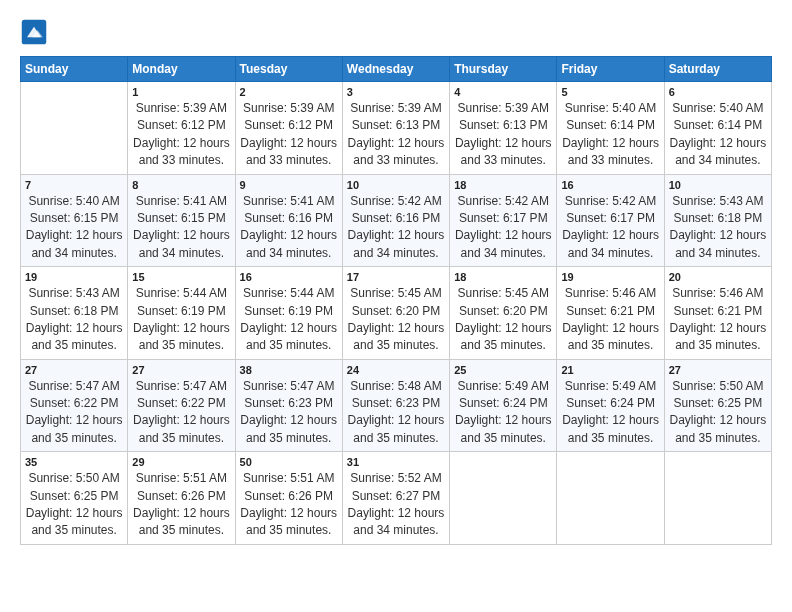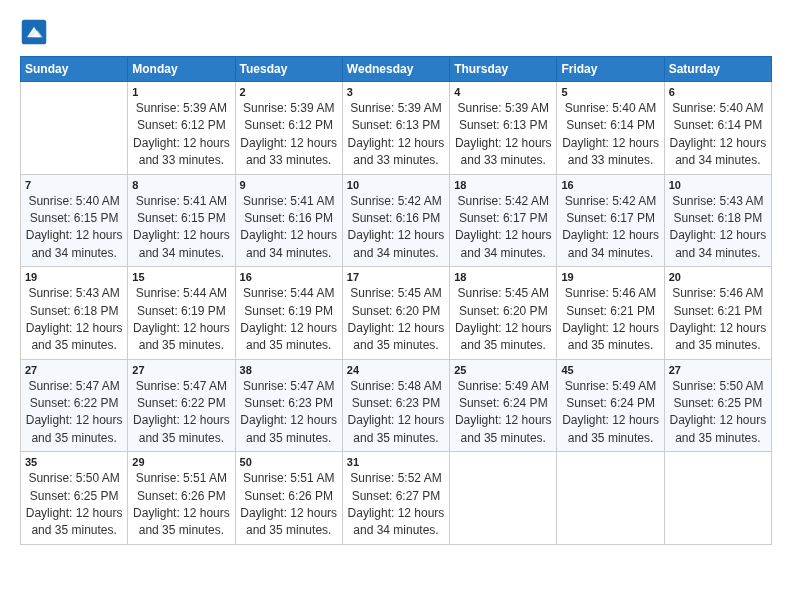--- a/index.html
+++ b/index.html
@@ -237,21 +237,21 @@
           </td>
           <td>
             <span class="day-number">24</span>
             <div class="day-info">Sunrise: 5:48 AM<br>Sunset: 6:23 PM<br>Daylight: 12 hours<br>and 35 minutes.</div>
           </td>
           <td>
             <span class="day-number">25</span>
             <div class="day-info">Sunrise: 5:49 AM<br>Sunset: 6:24 PM<br>Daylight: 12 hours<br>and 35 minutes.</div>
           </td>
           <td>
-            <span class="day-number">45</span>
+            <span class="day-number">21</span>
             <div class="day-info">Sunrise: 5:49 AM<br>Sunset: 6:24 PM<br>Daylight: 12 hours<br>and 35 minutes.</div>
           </td>
           <td>
             <span class="day-number">27</span>
             <div class="day-info">Sunrise: 5:50 AM<br>Sunset: 6:25 PM<br>Daylight: 12 hours<br>and 35 minutes.</div>
           </td>
         </tr>
         <tr>
           <td>
             <span class="day-number">35</span>

